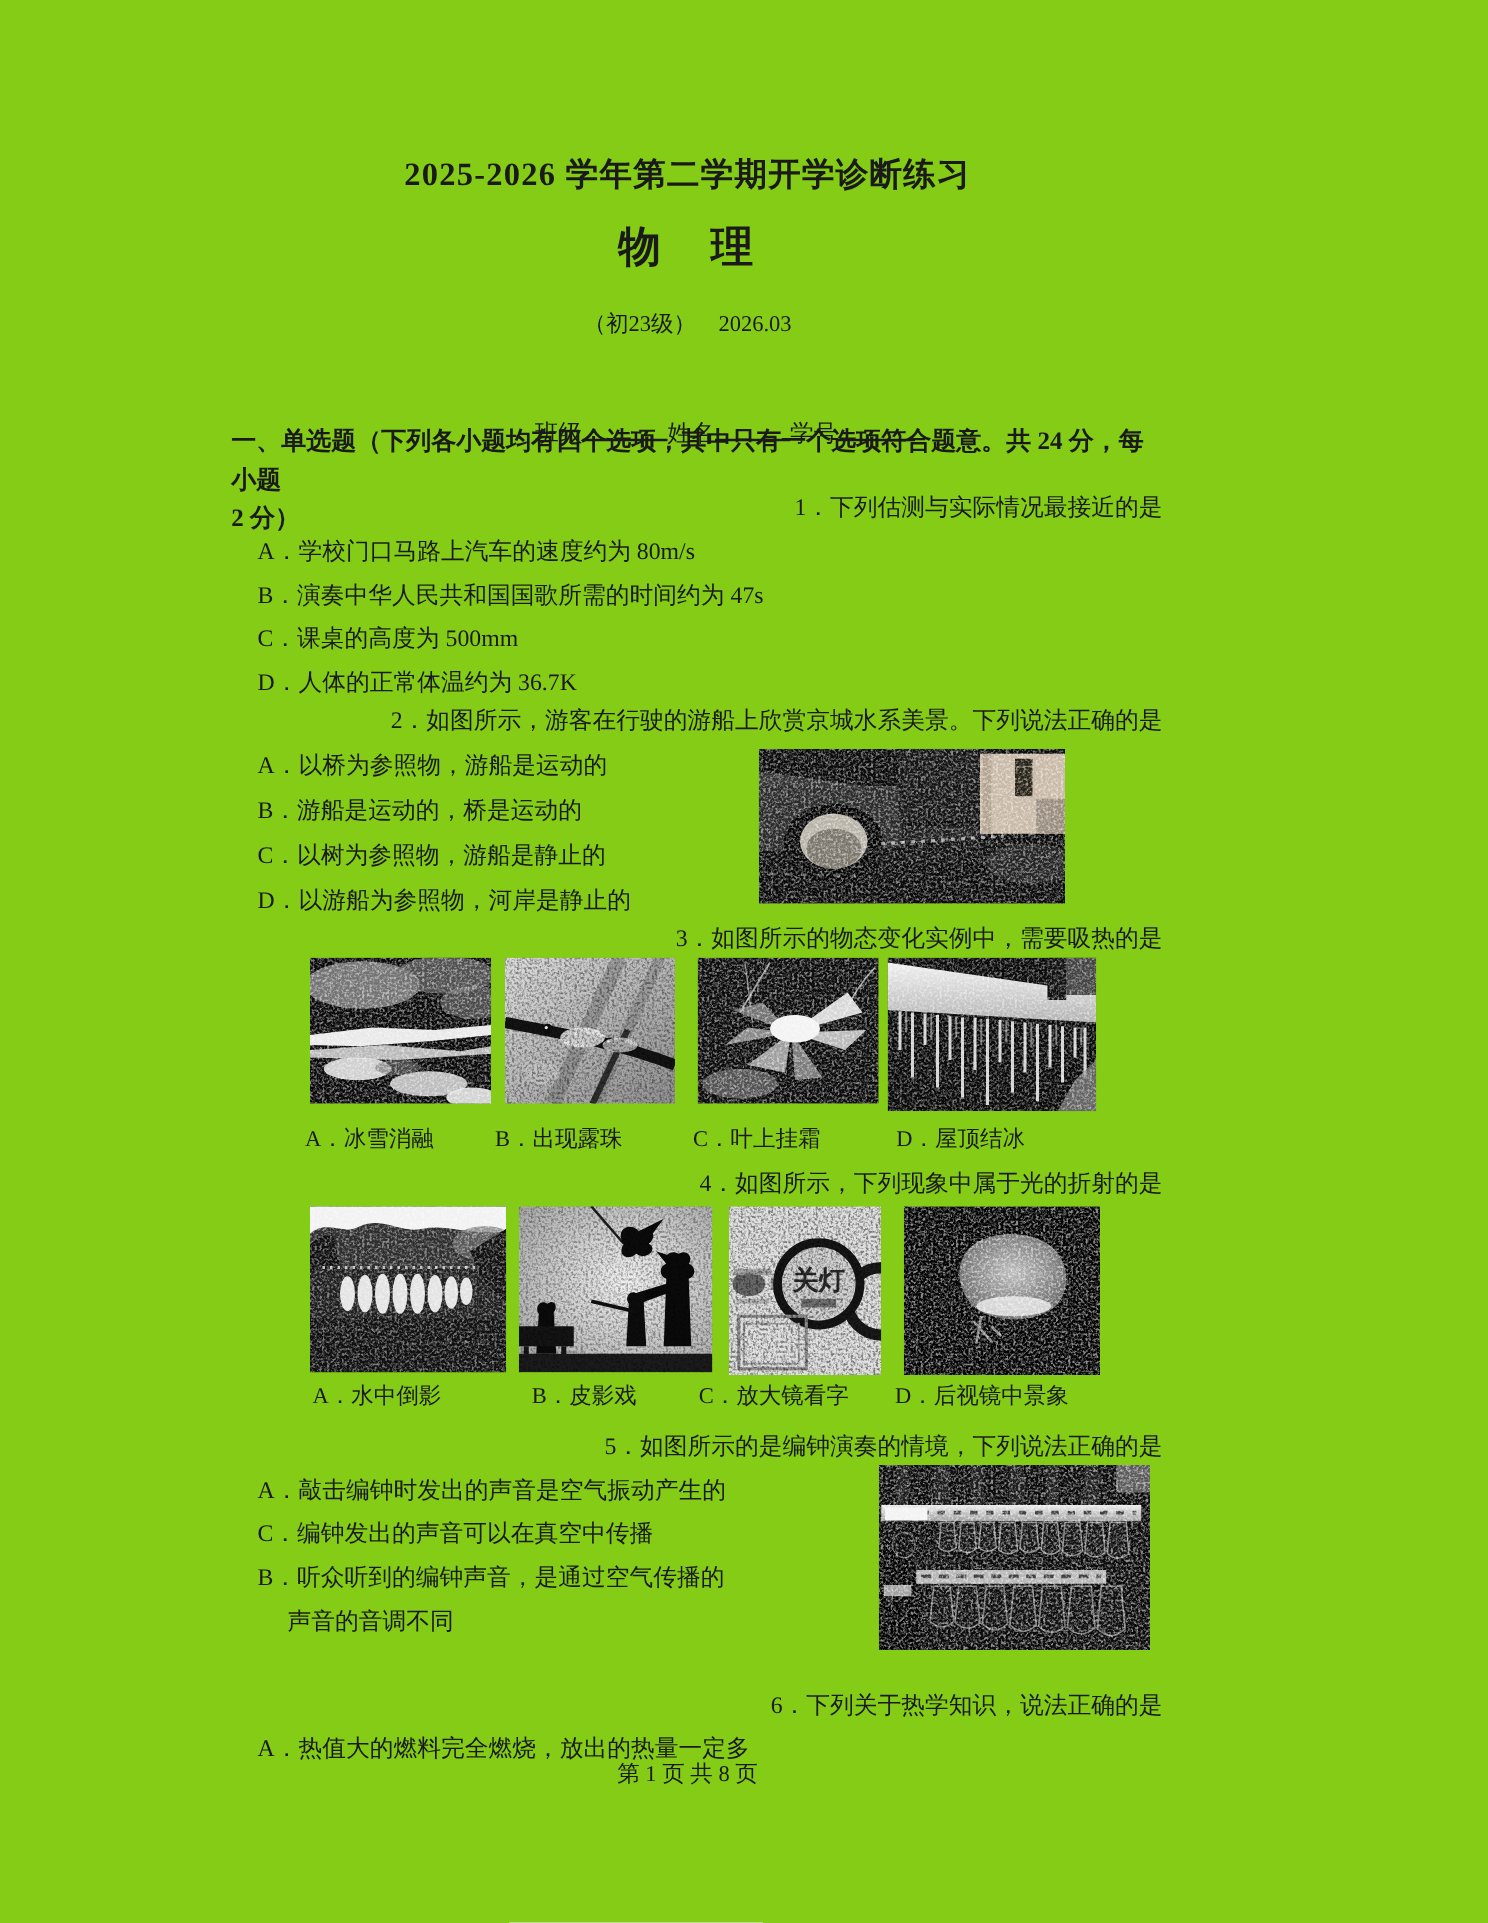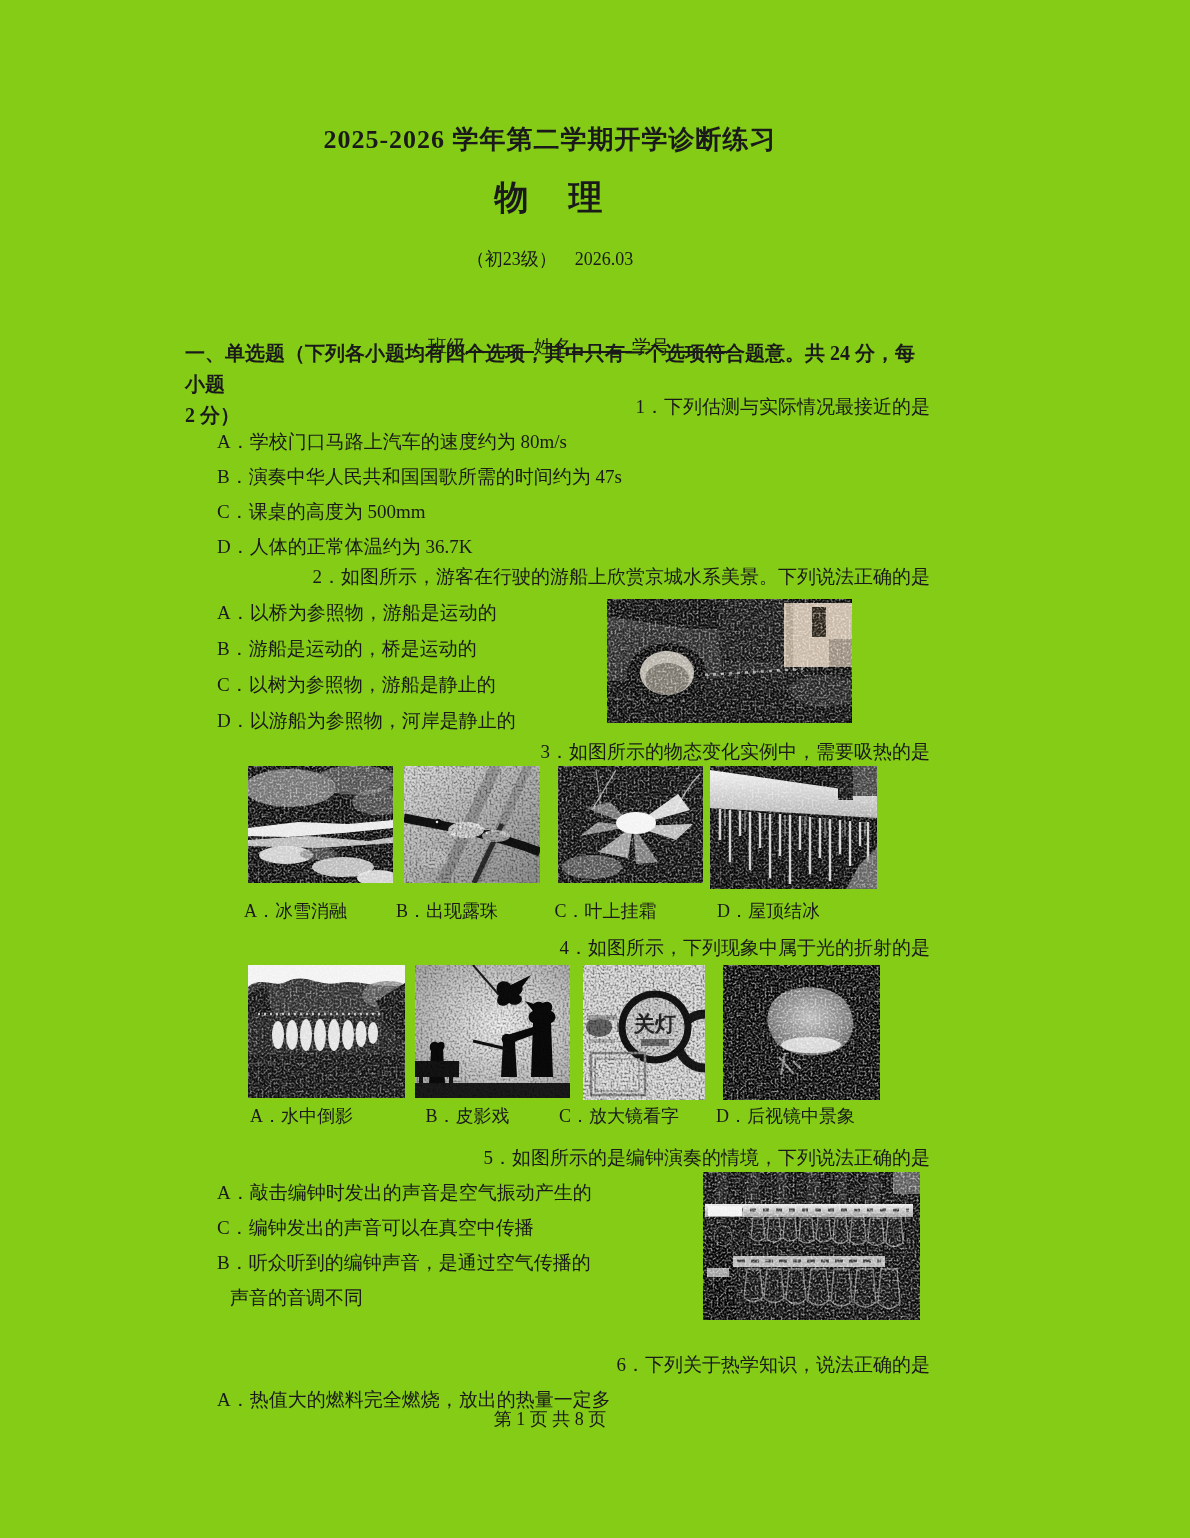--- a/index.html
+++ b/index.html
@@ -13,21 +13,21 @@
   .center-band { left:0; width:1100px; text-align:center; }
   .h-title   { top:122px; font-size:26px; font-weight:bold; letter-spacing:1px; }
   .h-subject { top:175px; font-size:34px; font-weight:bold; letter-spacing:3px; }
   .h-grade   { top:231px; font-size:18px;margin-top:16px; }
   .fill-line { left:428px; top:284px; font-size:19px; white-space:nowrap;margin-top:48px; }
   .blank { display:inline-block; height:19px; border-bottom:2px solid #1a1a1a; vertical-align:baseline; }
   .blank.b1 { width:68px; } .blank.b2 { width:60px; } .blank.b3 { width:62px; }
   .sec-heading { left:185px; top:338px; width:745px; font-size:20px; font-weight:bold; line-height:31px; }
   .qblock { left:185px; width:745px; font-size:19px; line-height:35px; }
   .lh36 { line-height:36px; }
-  .opt { margin-left:32px; }
+  .opt { margin-left:21px; }
   .optwrap { margin-left:45px; }
   .stem { white-space:nowrap;text-align:right; }
   .qnum { display:inline-block; min-width:24px; }
   .photo { position:absolute; overflow:hidden;margin-left:25px; }
   .photo svg { display:block; width:100%; height:100%; }
   .figrow { position:absolute; }
   .figcell { position:absolute; top:0; }
   .figlabels { position:absolute; font-size:18px; line-height:24px; }
   .figlabel { position:absolute; top:0; text-align:center; white-space:nowrap; }
   .footer { top:1407px; font-size:18px; }

